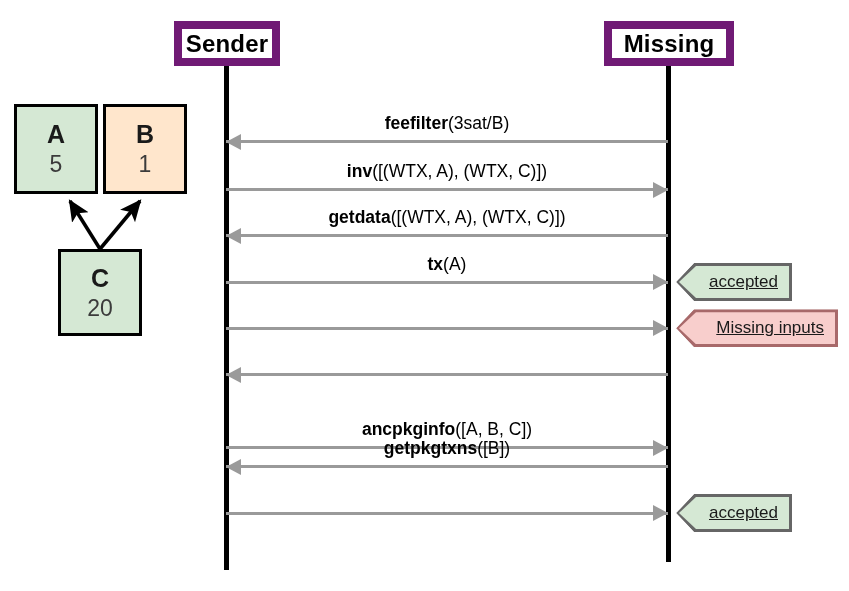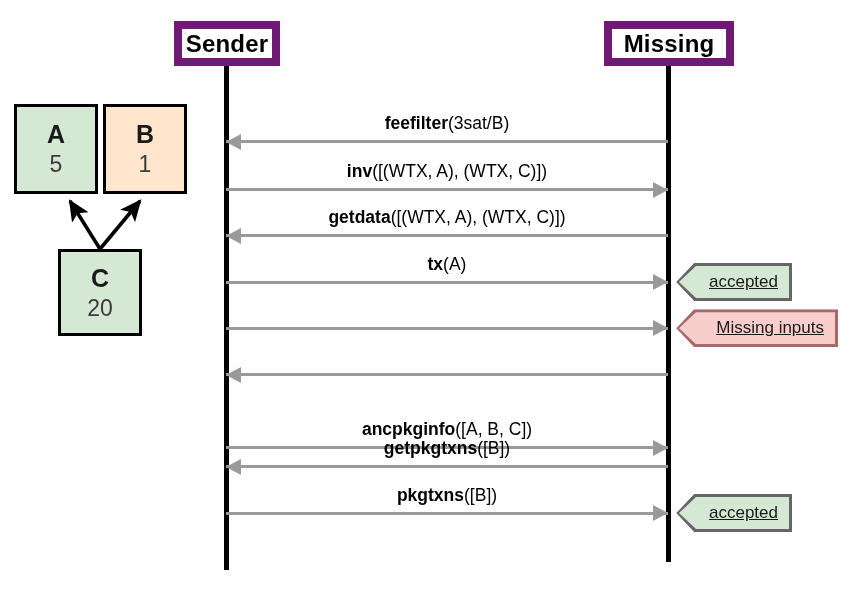--- a/index.html
+++ b/index.html
@@ -220,21 +220,20 @@
         <div class="msg-label"><b>ancpkginfo</b><span>([A, B, C])</span></div>
         <div class="msg-line"></div>
         <div class="msg-head right"></div>
       </div>
       <div class="msg" style="left: 226px; top: 437.4px; width: 442px;">
         <div class="msg-label"><b>getpkgtxns</b><span>([B])</span></div>
         <div class="msg-line"></div>
         <div class="msg-head left"></div>
       </div>
       <div class="msg" style="left: 226px; top: 483.6px; width: 442px;">
-        <div class="msg-label"><b>pkgtxns</b><span>([B])</span></div>
         <div class="msg-line"></div>
         <div class="msg-head right"></div>
       </div>
     </div>
 
   <div id="badges">
       <div class="badge" style="left: 676px; top: 263.1px; width: 116px; height: 38px;">
         <div class="badge-border" style="background: rgb(102, 102, 102);"></div>
         <div class="badge-fill" style="background: rgb(213, 232, 212);"></div>
         <span class="badge-inner">accepted</span>

